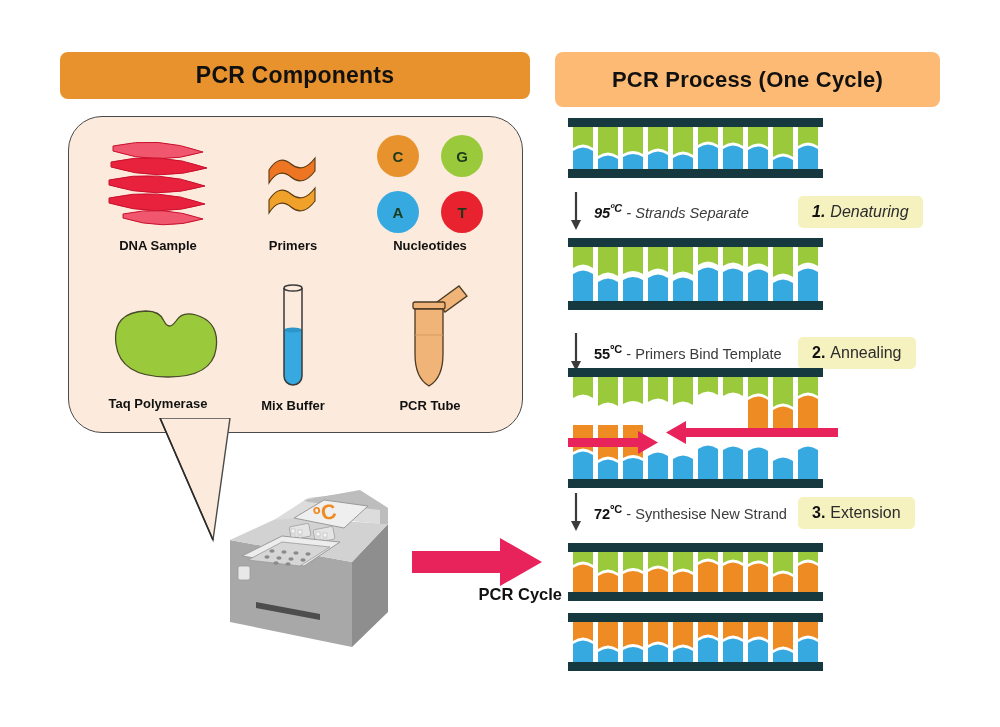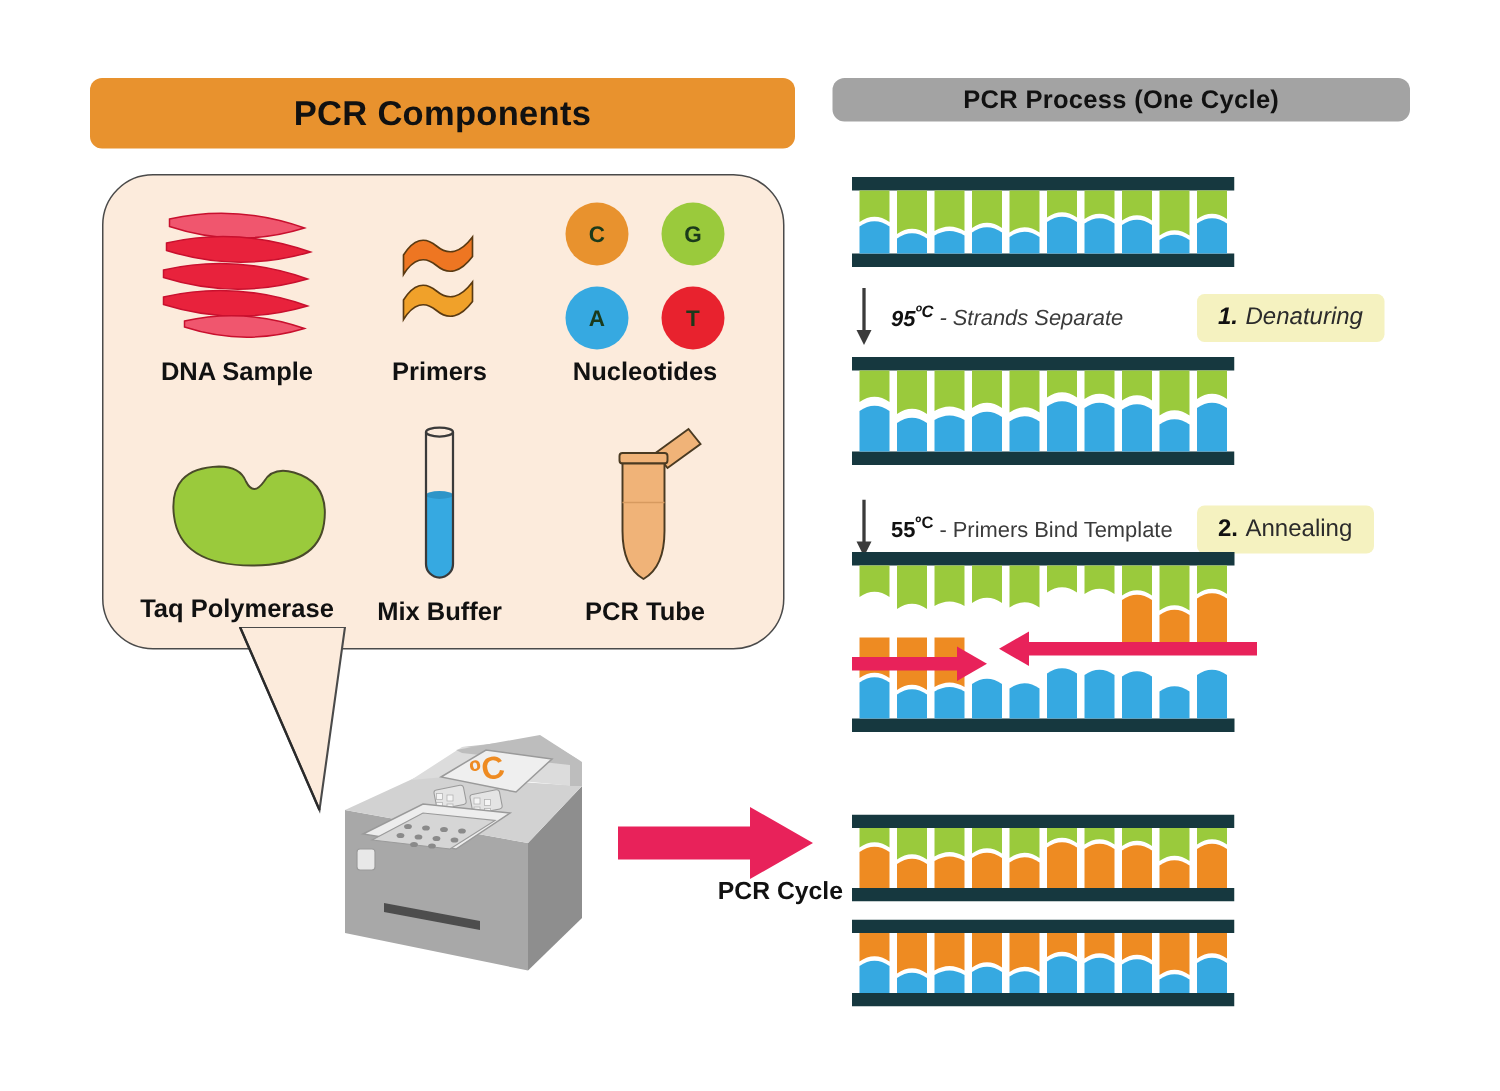--- a/index.html
+++ b/index.html
@@ -14,36 +14,36 @@
   
   .panel-header {
     position: absolute;
     border-radius: 8px;
     display: flex; align-items: center; justify-content: center;
     font-weight: bold;
     color: #111111;
     letter-spacing: .2px;
   }
   #components-header { left: 60px; top: 52px; width: 470px; height: 47px; background: #E8922E; font-size: 23px; }
-  #process-header    { left: 555px; top: 52px; width: 385px; height: 29px; background: #a3a3a3; font-size: 17px; }
+  #process-header    { left: 555px; top: 52px; width: 385px; height: 55px; background: #fdba74; font-size: 22px; }
 
   
   #components-card {
     position: absolute; left: 68px; top: 116px; width: 455px; height: 317px;
     background: #FCEBDC; border: 1.6px solid #4a4a4a; border-radius: 34px;
   }
   
   #callout-tail { position: absolute; left: 150px; top: 418px; width: 200px; height: 130px; }
 
   .comp {
     position: absolute; width: 150px; text-align: center;
   }
   .comp .art { height: 108px; position: relative; display:flex; align-items:center; justify-content:center; }
   .comp .cap {
-    font-size: 17px; font-weight: bold; color: #111; white-space: nowrap;
+    font-size: 13px; font-weight: bold; color: #111; white-space: nowrap;
   }
 
   
   .nuc-grid { display: grid; grid-template-columns: 42px 42px; grid-gap: 14px 22px; }
   .nuc {
     width: 42px; height: 42px; border-radius: 50%;
     display: flex; align-items: center; justify-content: center;
     font-size: 15px; font-weight: 600; color: #1b3a1b;
   }
 
@@ -390,20 +390,34 @@
       <rect x="112" y="60" width="158" height="9" fill="#E8225A"></rect>
       <path d="M98 64.5 L118 53 L118 76 Z" fill="#E8225A"></path>
     </g>
 
     <g>
       <rect x="-6" y="70" width="80" height="9" fill="#E8225A"></rect>
       <path d="M90 74.5 L70 63 L70 86 Z" fill="#E8225A"></path>
     </g>
   </svg>
 
+  <div class="step-row" style="left:568px; top:497px; width:370px;">
+    <svg class="step-arrow" viewBox="0 0 16 40">
+      <line x1="8" y1="0" x2="8" y2="31" stroke="#3b3b3b" stroke-width="2.2"></line>
+      <path d="M8 38 L3 28 L13 28 Z" fill="#3b3b3b"></path>
+    </svg>
+    <div class="step-text">
+      <b><span>72</span><span class="deg">ºC</span></b>
+      <span>- Synthesise New Strand</span>
+    </div>
+    <div class="step-badge" style="left:230px; top:0;">
+      <b>3.</b>
+        <span>Extension</span>
+    </div>
+  </div>
 
   <svg class="dna-block" style="left:568px; top:543px;" width="255" height="58" viewBox="0 0 255 58">
     <rect x="0" y="0" width="255" height="9" fill="#16383F"></rect>
     <rect x="0" y="49" width="255" height="9" fill="#16383F"></rect>
     <g>
       <g transform="translate(5,9)">
           <path d="M0 0 H20 V13 q-10 -7 -20 0 Z" fill="#9ACA3C"></path>
           <path d="M0 16 q10 -7 20 0 V40 H0 Z" fill="#EE8B22"></path>
         </g>
       <g transform="translate(30,9)">

